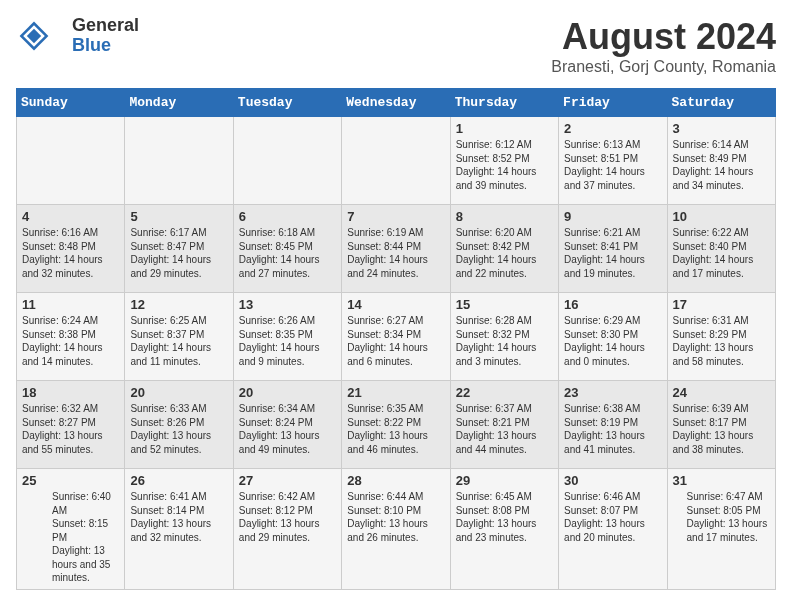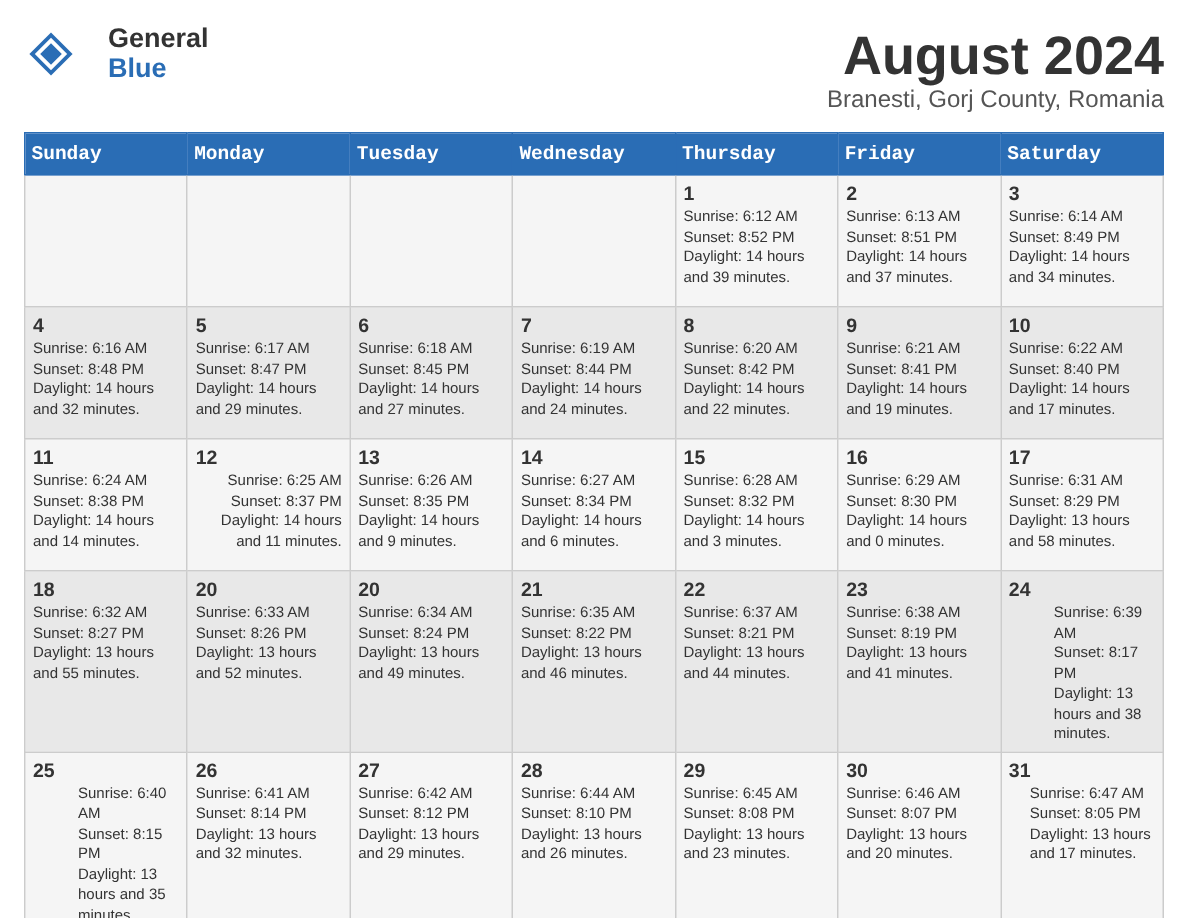--- a/index.html
+++ b/index.html
@@ -203,21 +203,21 @@
       </tr>
       <tr>
         <td>
           <span class="day-number">11</span>
           <div class="day-info" style="white-space: pre-line;">Sunrise: 6:24 AM
 Sunset: 8:38 PM
 Daylight: 14 hours and 14 minutes.</div>
         </td>
         <td>
           <span class="day-number">12</span>
-          <div class="day-info" style="white-space: pre-line; text-align: right;">Sunrise: 6:25 AM
+          <div class="day-info" style="white-space: pre-line;">Sunrise: 6:25 AM
 Sunset: 8:37 PM
 Daylight: 14 hours and 11 minutes.</div>
         </td>
         <td>
           <span class="day-number">13</span>
           <div class="day-info" style="white-space: pre-line;">Sunrise: 6:26 AM
 Sunset: 8:35 PM
 Daylight: 14 hours and 9 minutes.</div>
         </td>
         <td>
@@ -277,21 +277,21 @@
 Daylight: 13 hours and 44 minutes.</div>
         </td>
         <td>
           <span class="day-number">23</span>
           <div class="day-info" style="white-space: pre-line;">Sunrise: 6:38 AM
 Sunset: 8:19 PM
 Daylight: 13 hours and 41 minutes.</div>
         </td>
         <td>
           <span class="day-number">24</span>
-          <div class="day-info" style="white-space: pre-line; margin-left: 30px;">Sunrise: 6:39 AM
+          <div class="day-info" style="white-space: pre-line;">Sunrise: 6:39 AM
 Sunset: 8:17 PM
 Daylight: 13 hours and 38 minutes.</div>
         </td>
       </tr>
       <tr>
         <td>
           <span class="day-number">25</span>
           <div class="day-info" style="white-space: pre-line; margin-left: 30px;">Sunrise: 6:40 AM
 Sunset: 8:15 PM
 Daylight: 13 hours and 35 minutes.</div>

